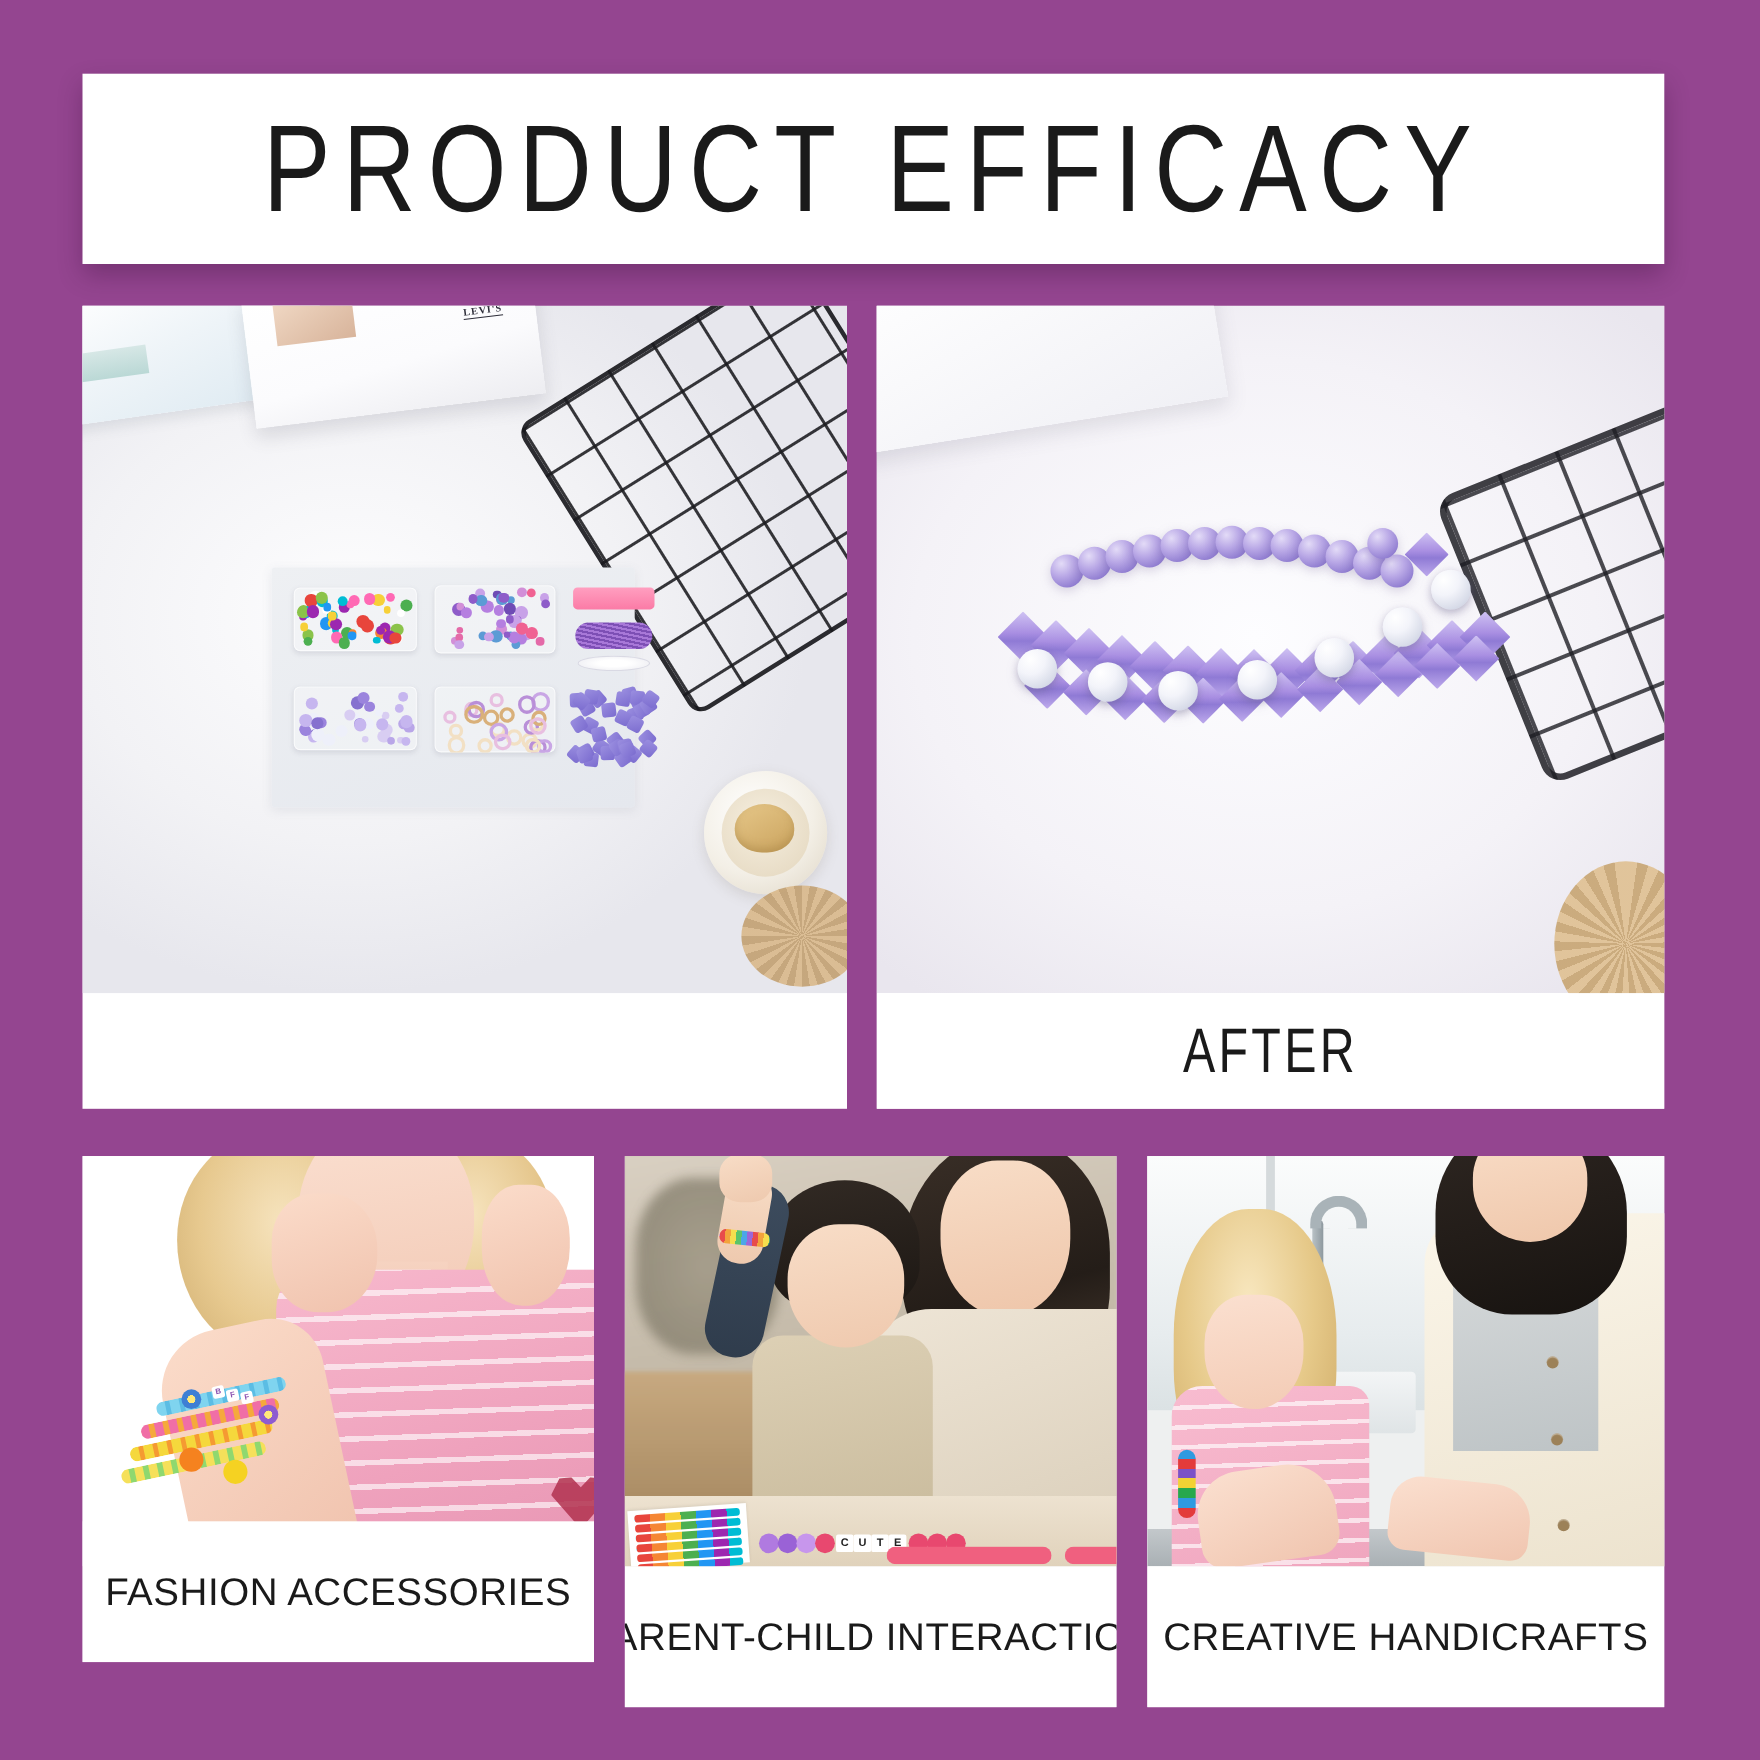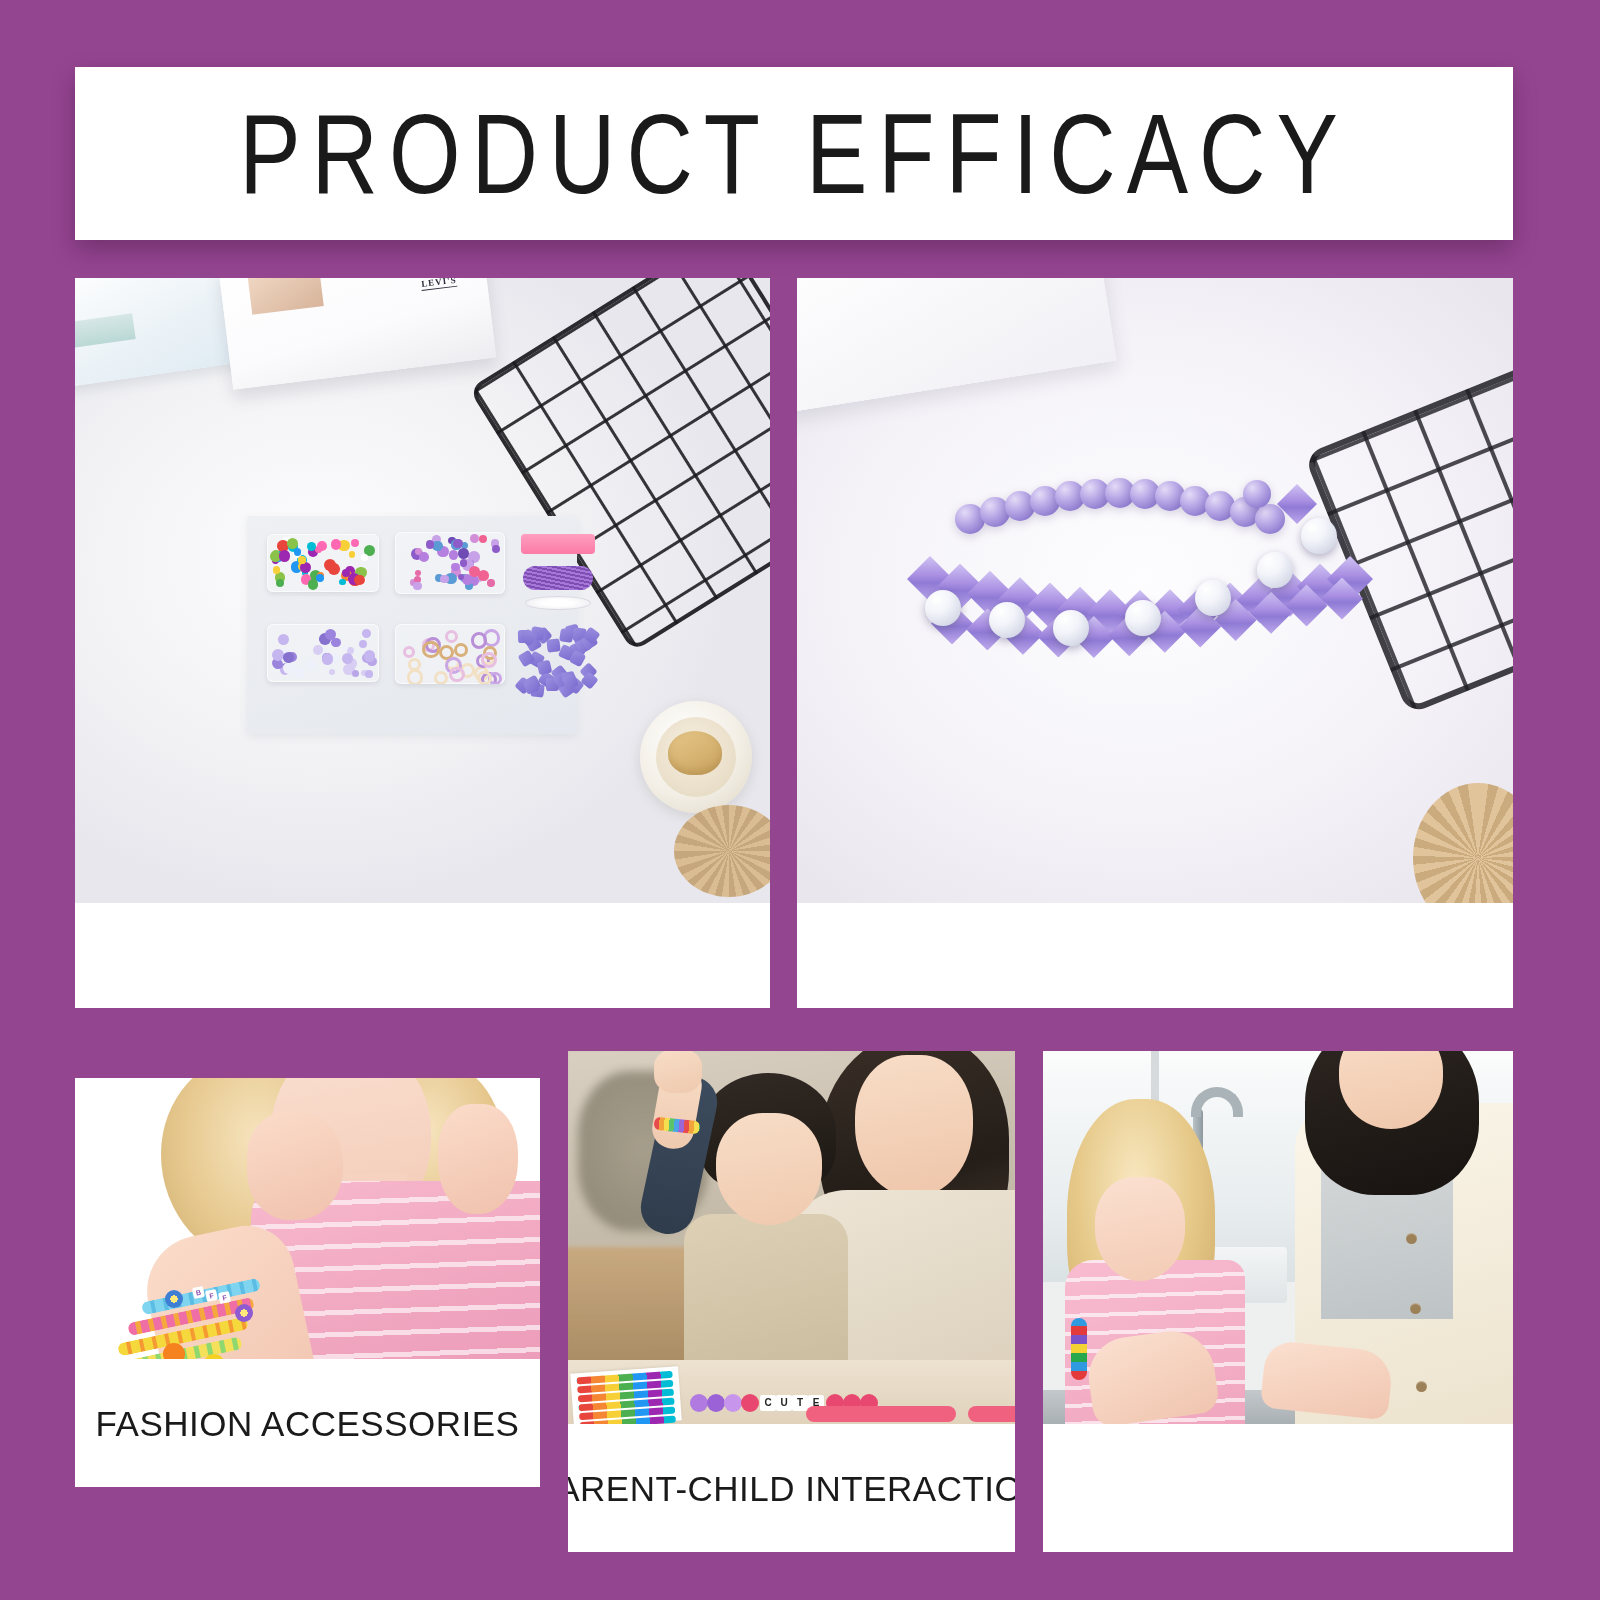--- a/index.html
+++ b/index.html
@@ -79,21 +79,21 @@
 
   
   #card-before { left: 75px;   top: 278px;  width: 695px;  height: 730px; }
   #card-before .photo   { height: 625px; }
   #card-before .caption { height: 105px; }
 
   #card-after  { left: 797px;  top: 278px;  width: 716px;  height: 730px; }
   #card-after .photo    { height: 625px; }
   #card-after .caption  { height: 105px; }
 
-  #card-fashion { left: 75px;  top: 1051px; width: 465px; height: 409px; margin-top: 27px; }
+  #card-fashion { left: 75px;  top: 1051px; width: 465px; height: 460px; }
   #card-fashion .photo   { height: 373px; }
   #card-fashion .caption { height: 128px; }
 
   #card-parent  { left: 568px; top: 1051px; width: 447px; height: 501px; }
   #card-parent .photo    { height: 373px; }
   #card-parent .caption  { height: 128px; }
 
   #card-creative { left: 1043px; top: 1051px; width: 470px; height: 501px; }
   #card-creative .photo   { height: 373px; }
   #card-creative .caption { height: 128px; }
@@ -789,20 +789,23 @@
             <div class="bead bead-pearl" style="left: 168px; top: 170px; width: 36px; height: 36px; z-index: 6;"></div>
             <div class="bead bead-pearl" style="left: 240px; top: 160px; width: 36px; height: 36px; z-index: 6;"></div>
             <div class="bead bead-pearl" style="left: 310px; top: 140px; width: 36px; height: 36px; z-index: 6;"></div>
             <div class="bead bead-pearl" style="left: 372px; top: 112px; width: 36px; height: 36px; z-index: 6;"></div>
             <div class="bead bead-pearl" style="left: 416px; top: 78px; width: 36px; height: 36px; z-index: 6;"></div>
             <div class="bead bead-bicone" style="left: 392px; top: 44px; width: 40px; height: 40px; z-index: 3;"></div>
             <div class="bead bead-round" style="left: 358px; top: 40px; width: 28px; height: 28px; z-index: 2;"></div>
           </div>
       </div>
     </div>
+    <div class="caption">
+      <span class="caption-text cap-ba">AFTER</span>
+    </div>
   </div>
 
   <div class="card" id="card-fashion">
     <div class="photo">
       <div class="scene-fashion">
         <div class="fa-hair"></div>
         <div class="fa-hair2"></div>
         <div class="fa-face"></div>
         <div class="fa-neck"></div>
         <div class="fa-shirt">
@@ -900,15 +903,18 @@
         <div class="cr-btn" style="right:86px; top:330px;"></div>
         <div class="cr-mom-arm"></div>
 
         <div class="cr-girl-hair"></div>
         <div class="cr-girl-shirt"></div>
         <div class="cr-girl-face"></div>
         <div class="cr-girl-arm"></div>
         <div class="cr-girl-br"></div>
       </div>
     </div>
+    <div class="caption">
+      <span class="caption-text cap-small">CREATIVE HANDICRAFTS</span>
+    </div>
   </div>
 
 </div>
 
 </body></html>

